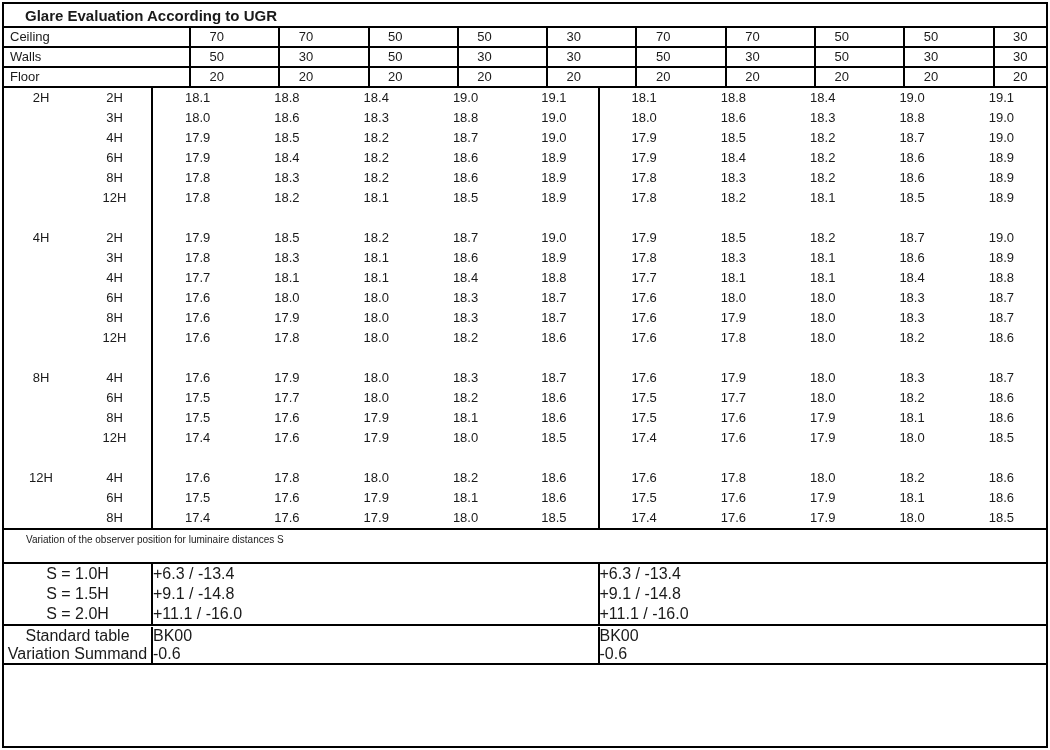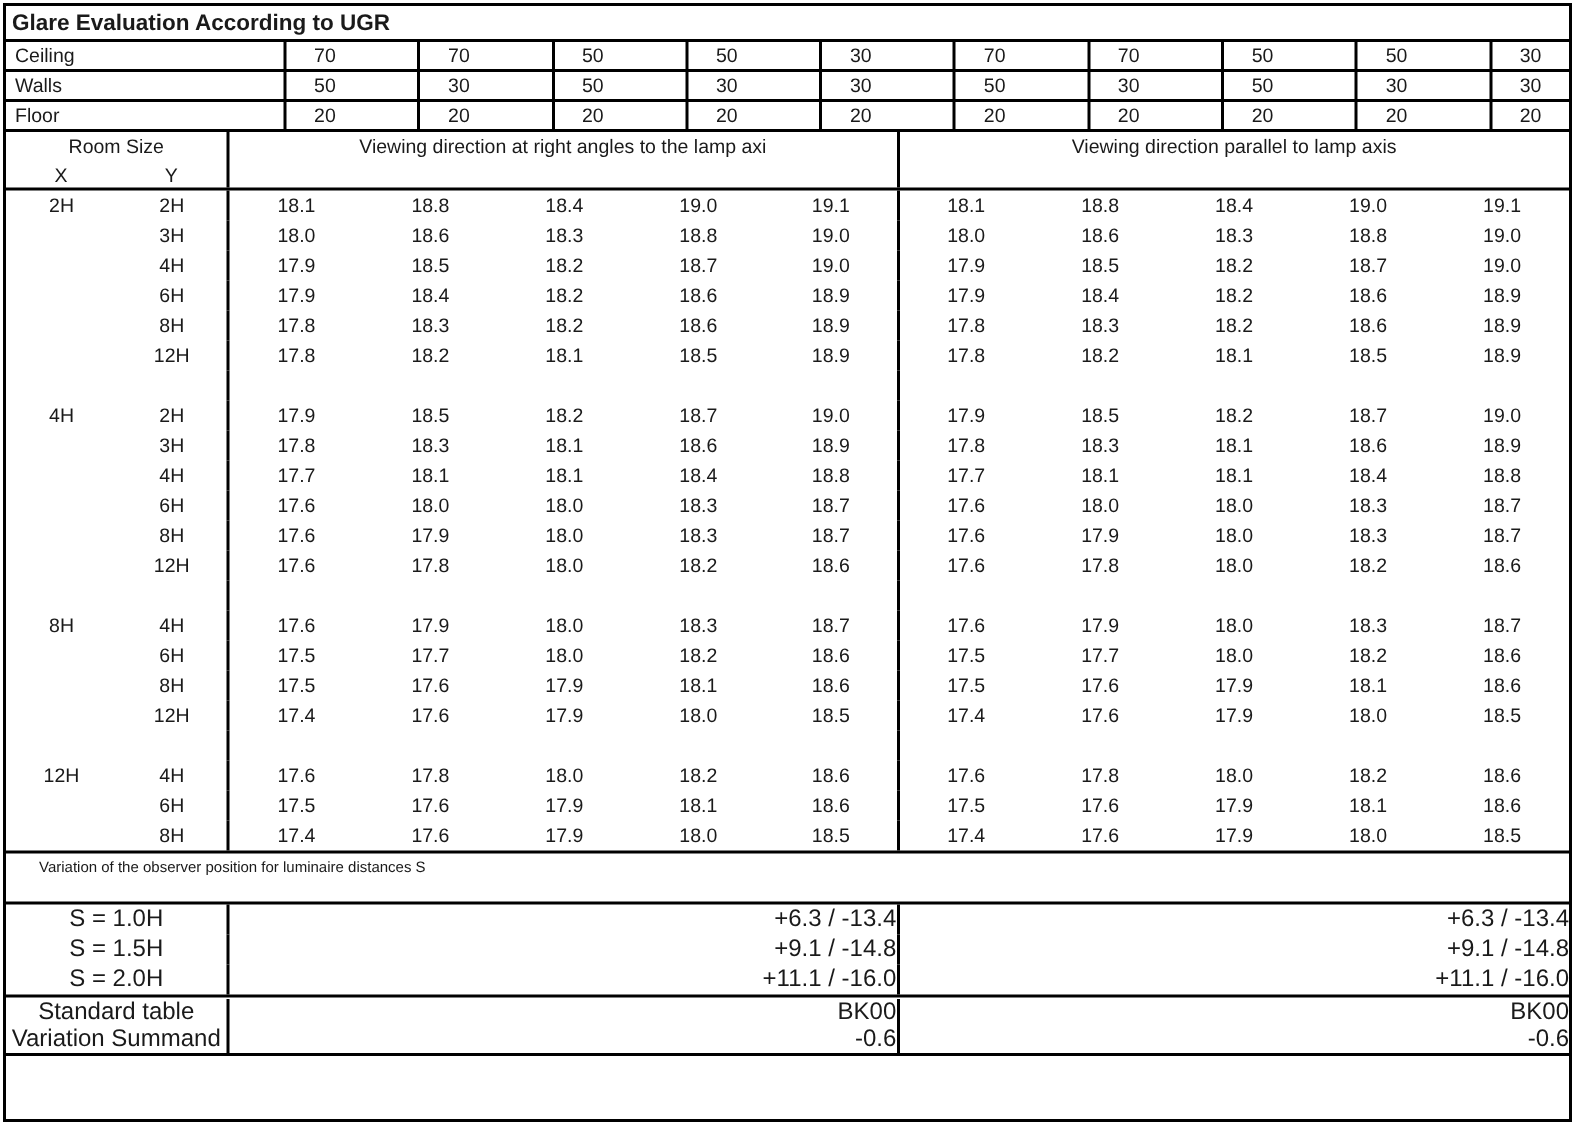--- a/index.html
+++ b/index.html
@@ -9,21 +9,21 @@
     font-family:"Liberation Sans","DejaVu Sans",sans-serif;
     color:#1a1a1a;
   }
   .page {
     position:absolute; left:2px; top:2px; width:1046px; height:746px;
     border:2px solid #000; background:#fff;
   }
   
   .title-row {
     height:24px; line-height:24px; border-bottom:2px solid #000;
-    font-size:15px; font-weight:bold; padding-left:4px;
+    font-size:15px; font-weight:bold; padding-left:21px;
   }
   
   .surface-row {
     display:grid; grid-template-columns:149px repeat(10,1fr);
     height:20px; border-bottom:2px solid #000; font-size:13px;gap:36px;
   }
   .s-label { padding-left:6px; line-height:17px; }
   .s-val { border-left:2px solid #000; text-align:center; line-height:17px; }
   
   .header-band {
@@ -50,21 +50,21 @@
   .variation-row {
     height:34px; line-height:19px; border-bottom:2px solid #000;
     font-size:10px; padding-left:22px;
   }
   .s-box { height:62px; border-bottom:2px solid #000; }
   .v-row {
     display:grid; grid-template-columns:149px 1fr 1fr;
     height:20px; line-height:20px; font-size:16px;
   }
   .v-label { text-align:center; border-right:2px solid #000; }
-  .v-val { text-align:right; }
+  .v-val { text-align:left; }
   .v-row > .v-val:nth-child(2) { border-right:2px solid #000; }
   .summary-box { height:39px; border-bottom:2px solid #000; padding-top:1px; }
   .summary-box .v-row { height:18px; line-height:18px; }
   
   .footer {
     height:53px; padding:4px 6px; font-size:12.4px; letter-spacing:-0.15px;
     white-space:nowrap;
   }
   .footer .ratio { margin-left:22px; }
 </style>
@@ -110,31 +110,20 @@
         <div class="s-val">20</div>
         <div class="s-val">20</div>
         <div class="s-val">20</div>
         <div class="s-val">20</div>
         <div class="s-val">20</div>
         <div class="s-val">20</div>
         <div class="s-val">20</div>
       </div>
     </div>
 
-  <div class="header-band">
-    <div class="hb-label">
-      <div class="room-size">Room Size</div>
-      <div class="xy">
-        <span>X</span>
-        <span>Y</span>
-      </div>
-    </div>
-    <div class="hb-group left">Viewing direction at right angles to the lamp axi</div>
-    <div class="hb-group">Viewing direction parallel to lamp axis</div>
-  </div>
 
   <div class="data-area" id="data-area">
       <div class="d-row">
         <div class="d-x">2H</div>
         <div class="d-y">2H</div>
         <div class="d-val">18.1</div>
         <div class="d-val">18.8</div>
         <div class="d-val">18.4</div>
         <div class="d-val">19.0</div>
         <div class="d-val">19.1</div>

